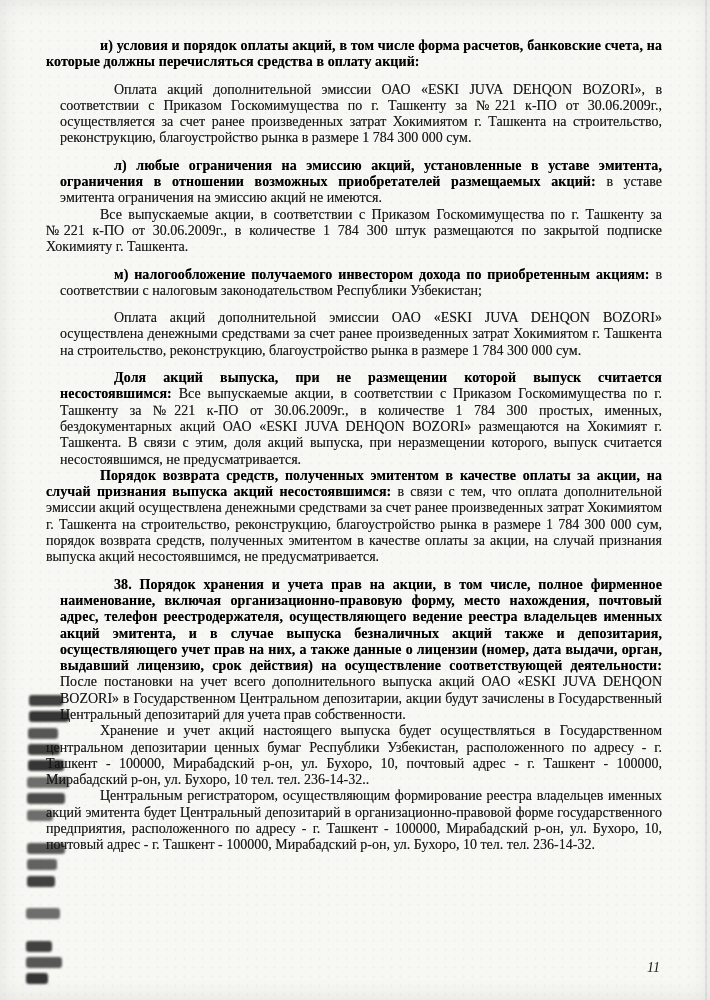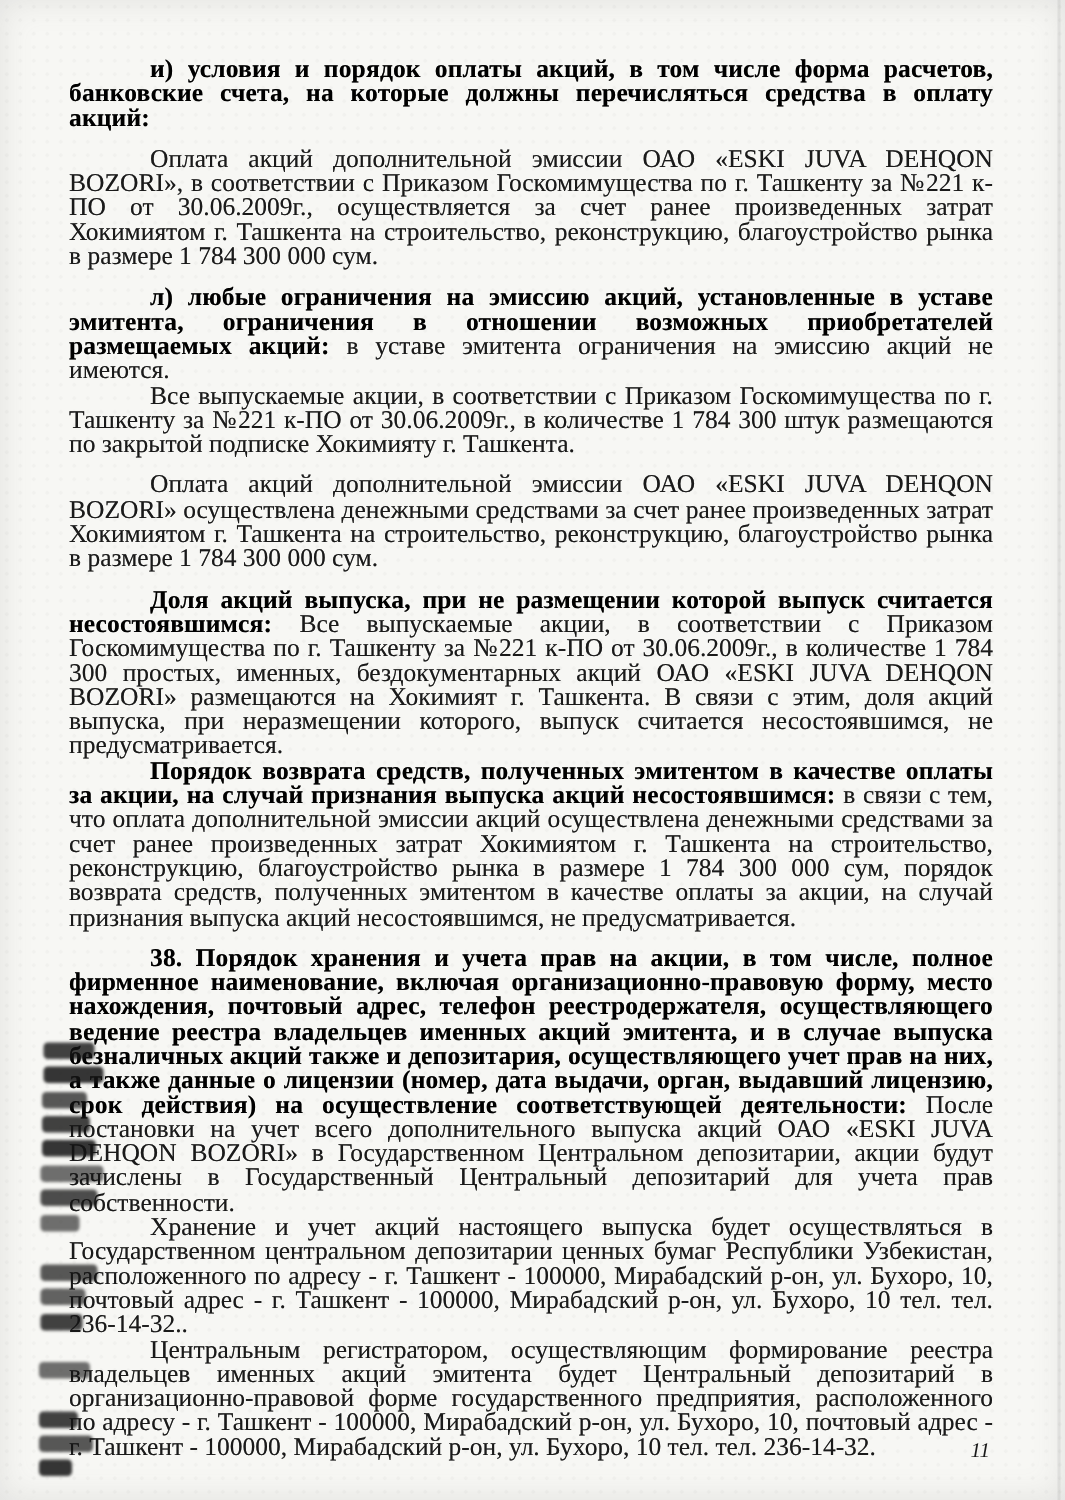--- a/index.html
+++ b/index.html
@@ -16,26 +16,26 @@
     content:""; position:absolute; inset:0; pointer-events:none;
     box-shadow: inset 0 0 22px rgba(110,110,110,0.16);
   }
   .edge-right {
     position:absolute; right:3px; top:0; width:2px; height:100%;
     background:rgba(100,100,100,0.10);
   }
   .body-text {
     position:absolute; left:46px; top:38px; width:616px;
     color:#1a1a1a;
-    font-size:17px; line-height:16.3px;
+    font-size:14px; line-height:16.3px;
     text-align:justify;
     text-shadow: 0 0 0.35px rgba(20,20,20,0.55);
   }
   .para { margin:0; text-indent:54px; }
-  .para.gap { margin-top:11px; }
+  .para.gap { margin-top:11px;margin-left:14px; }
   .para b { font-weight:bold; color:#000; letter-spacing:0.1px; }
   .page-num {
     position:absolute; top:960px; right:50px;
     font-size:14px; color:#1a1a1a;font-style:italic;
   }
   .artifacts i {
     position:absolute; display:block;
     height:11px; background:#141414;
     border-radius:3px; filter:blur(1.1px);
   }
@@ -43,20 +43,21 @@
 </head>
 <body>
 
 <div class="page">
 
   <div class="body-text">
     <p class="para"><b>и) условия и порядок оплаты акций, в том числе форма расчетов, банковские счета, на которые должны перечисляться средства в оплату акций:</b><span></span></p>
     <p class="para gap"><b></b><span>Оплата акций дополнительной эмиссии ОАО «ESKI  JUVA DEHQON BOZORI», в соответствии с Приказом Госкомимущества по г. Ташкенту за №221 к-ПО от 30.06.2009г., осуществляется за счет ранее произведенных затрат Хокимиятом г. Ташкента на строительство, реконструкцию, благоустройство рынка в размере 1 784 300 000 сум.</span></p>
     <p class="para gap"><b>л) любые ограничения на эмиссию акций, установленные в уставе эмитента, ограничения в отношении возможных приобретателей размещаемых акций: </b><span>в уставе эмитента ограничения на эмиссию акций не имеются.</span></p>
     <p class="para"><b></b><span>Все выпускаемые акции, в соответствии с Приказом Госкомимущества по г. Ташкенту за №221 к-ПО от 30.06.2009г., в количестве 1 784 300 штук размещаются по закрытой подписке Хокимияту г. Ташкента.</span></p>
+    <p class="para gap"><b>м) налогообложение получаемого инвестором дохода по приобретенным акциям: </b><span>в соответствии с налоговым законодательством Республики Узбекистан;</span></p>
     <p class="para gap"><b></b><span>Оплата акций  дополнительной эмиссии ОАО «ESKI  JUVA DEHQON BOZORI» осуществлена денежными средствами за счет ранее произведенных затрат Хокимиятом г. Ташкента на строительство, реконструкцию, благоустройство рынка в размере 1 784 300 000 сум.</span></p>
     <p class="para gap"><b>Доля акций выпуска, при не размещении которой выпуск считается несостоявшимся: </b><span>Все выпускаемые акции, в соответствии с Приказом Госкомимущества по г. Ташкенту за №221 к-ПО от 30.06.2009г., в количестве 1 784 300 простых, именных, бездокументарных акций ОАО «ESKI  JUVA DEHQON BOZORI» размещаются на Хокимият г. Ташкента. В связи с этим, доля акций выпуска, при неразмещении которого, выпуск считается несостоявшимся, не предусматривается.</span></p>
     <p class="para"><b>Порядок возврата средств, полученных эмитентом в качестве оплаты за акции, на случай признания выпуска акций несостоявшимся: </b><span>в связи с тем, что оплата дополнительной эмиссии акций осуществлена денежными средствами за счет ранее произведенных затрат Хокимиятом г. Ташкента на строительство, реконструкцию, благоустройство рынка в размере 1 784 300 000 сум, порядок возврата средств, полученных эмитентом в качестве оплаты за акции, на случай признания выпуска акций несостоявшимся, не предусматривается.</span></p>
     <p class="para gap"><b>38. Порядок хранения и учета прав на акции, в том числе, полное фирменное наименование, включая организационно-правовую форму, место нахождения, почтовый адрес, телефон реестродержателя, осуществляющего ведение реестра владельцев именных акций эмитента, и в случае выпуска безналичных акций также и депозитария,  осуществляющего учет прав на них, а также данные о лицензии (номер, дата выдачи, орган, выдавший лицензию, срок действия) на осуществление соответствующей деятельности: </b><span>После постановки на учет всего дополнительного выпуска акций ОАО «ESKI  JUVA DEHQON BOZORI» в Государственном Центральном депозитарии, акции будут зачислены в Государственный Центральный депозитарий для учета прав собственности.</span></p>
     <p class="para"><b></b><span>Хранение и учет акций настоящего выпуска будет осуществляться в Государственном центральном депозитарии ценных бумаг Республики Узбекистан, расположенного по адресу - г. Ташкент - 100000, Мирабадский р-он, ул. Бухоро, 10, почтовый адрес - г. Ташкент - 100000, Мирабадский р-он, ул. Бухоро, 10 тел. тел. 236-14-32..</span></p>
     <p class="para"><b></b><span>Центральным регистратором, осуществляющим формирование реестра владельцев именных акций эмитента будет Центральный депозитарий в организационно-правовой форме государственного предприятия, расположенного по адресу - г. Ташкент - 100000, Мирабадский р-он, ул. Бухоро, 10, почтовый адрес - г. Ташкент - 100000, Мирабадский р-он, ул. Бухоро, 10 тел. тел. 236-14-32.</span></p>
   </div>
 
   <div class="artifacts">
     <i style="left:29px; top:695px; width:34px; opacity:.80"></i>

